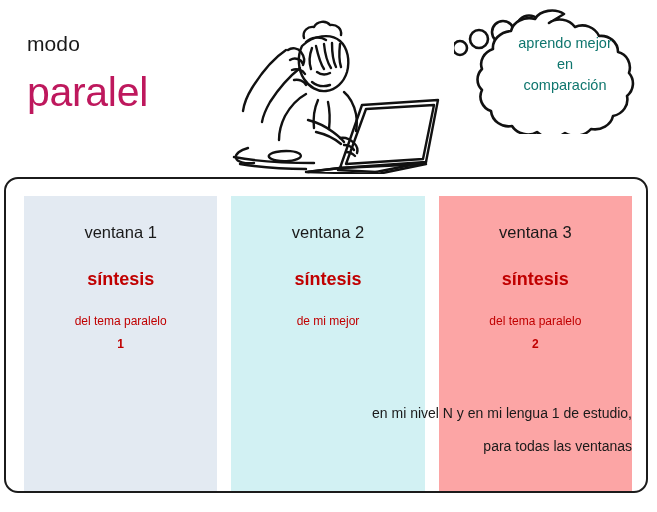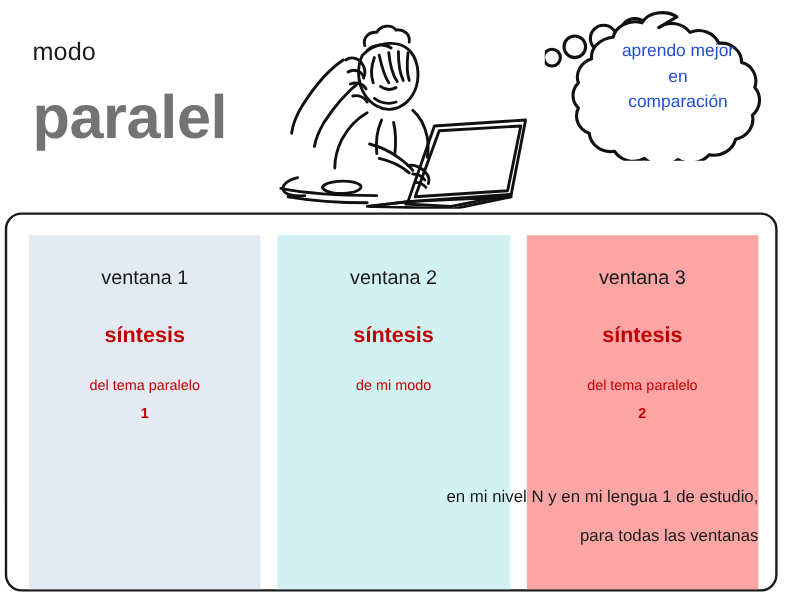--- a/index.html
+++ b/index.html
@@ -26,24 +26,24 @@
     position: absolute;
     left: 13px; top: 33px;
     font-size: 21px;
     line-height: 1;
     color: #1a1a1a;
     letter-spacing: 0.1px;
   }
   #mode-name {
     position: absolute;
     left: 13px; top: 72px;
-    font-size: 51px;
-    font-weight: bold;
-    line-height: 1;
-    color: #737373;
+    font-size: 41px;
+    font-weight: normal;
+    line-height: 1;
+    color: #be185d;
     letter-spacing: -0.3px;
   }
 
   
   #illustration {
     position: absolute;
     left: 206px; top: 2px;
     width: 240px; height: 172px;
   }
   #illustration svg { display: block; }
@@ -55,21 +55,21 @@
     width: 217px; height: 128px;
   }
   #thought-bubble svg { display: block; }
   #bubble-text {
     position: absolute;
     left: 466px; top: 33px;
     width: 170px;
     text-align: center;
     font-size: 14.5px;
     line-height: 21px;
-    color: #1d4ed8;
+    color: #0f766e;
   }
   #bubble-text span { display: block; }
 
   
   #panel {
     position: absolute;
     left: 4px; top: 177px;
     width: 644px; height: 316px;
     border: 2.5px solid #1b1b1b;
     border-radius: 14px;
@@ -224,21 +224,21 @@
           <span class="line-bold">1</span>
         </div>
       </div>
     </div>
 
     <div class="column col-2">
       <div class="col-inner">
         <div class="window-title">ventana 2</div>
         <div class="synthesis">síntesis</div>
         <div class="detail">
-          <span>de mi modo</span>
+          <span>de mi mejor</span>
         </div>
       </div>
     </div>
 
     <div class="column col-3">
       <div class="col-inner">
         <div class="window-title">ventana 3</div>
         <div class="synthesis">síntesis</div>
         <div class="detail">
           <span>del tema paralelo</span>

